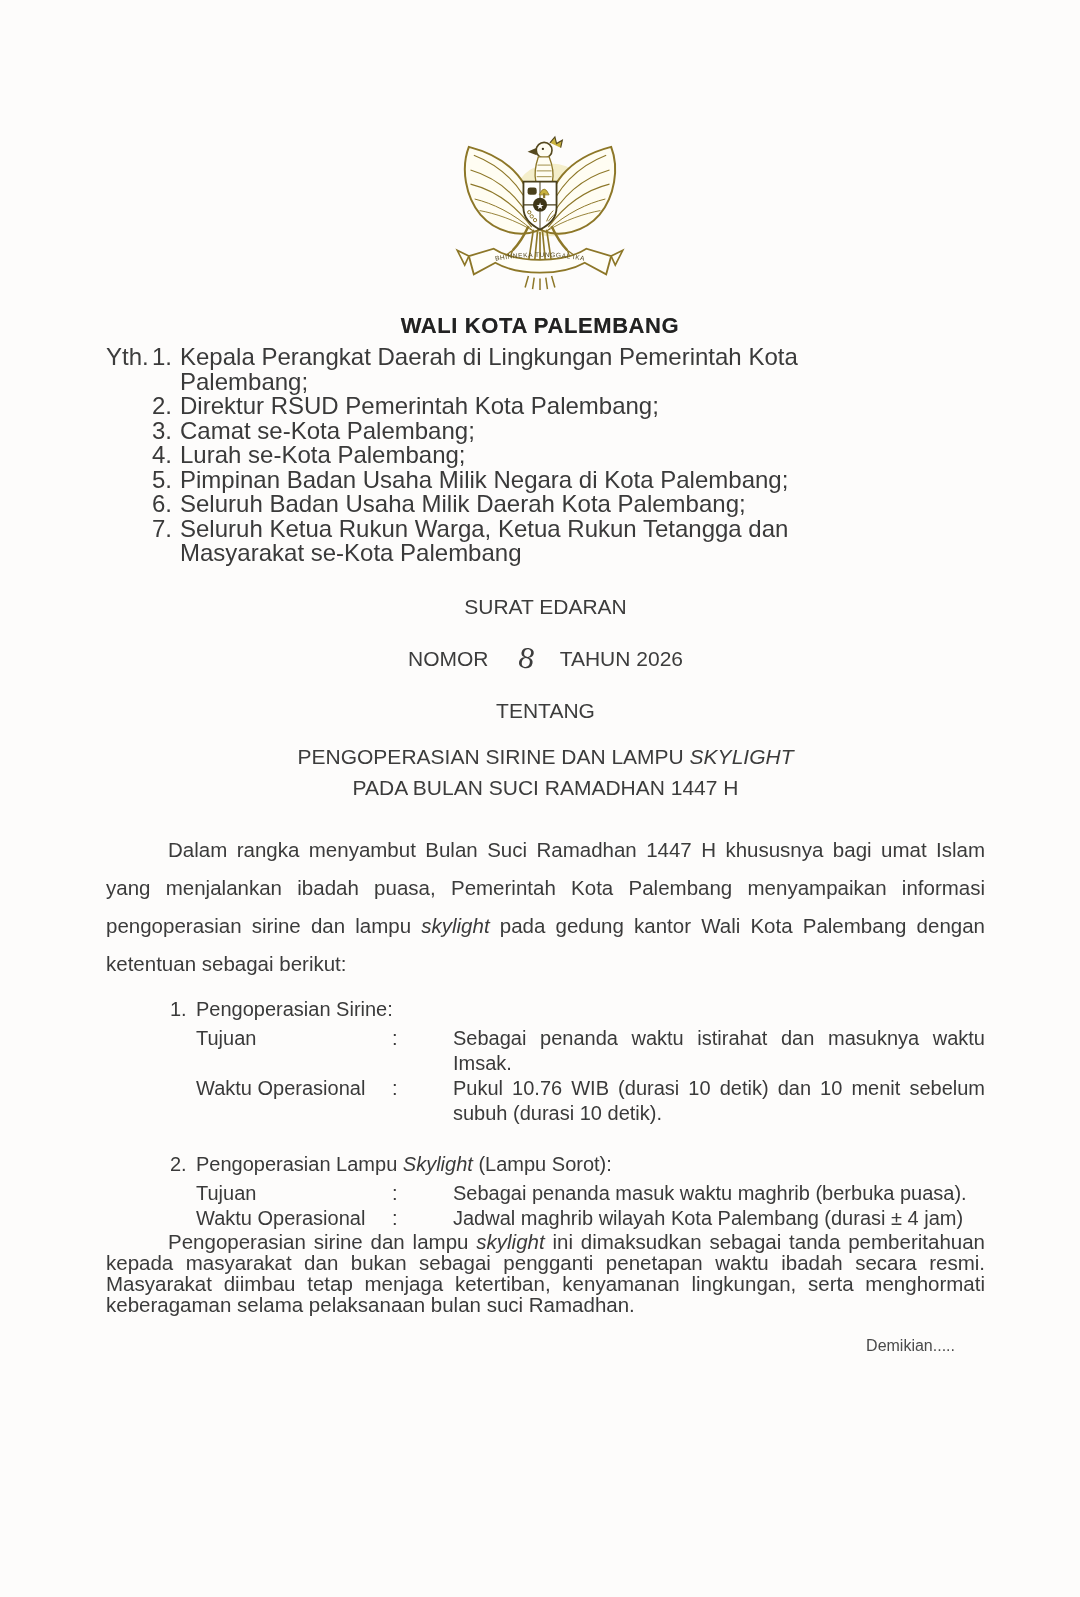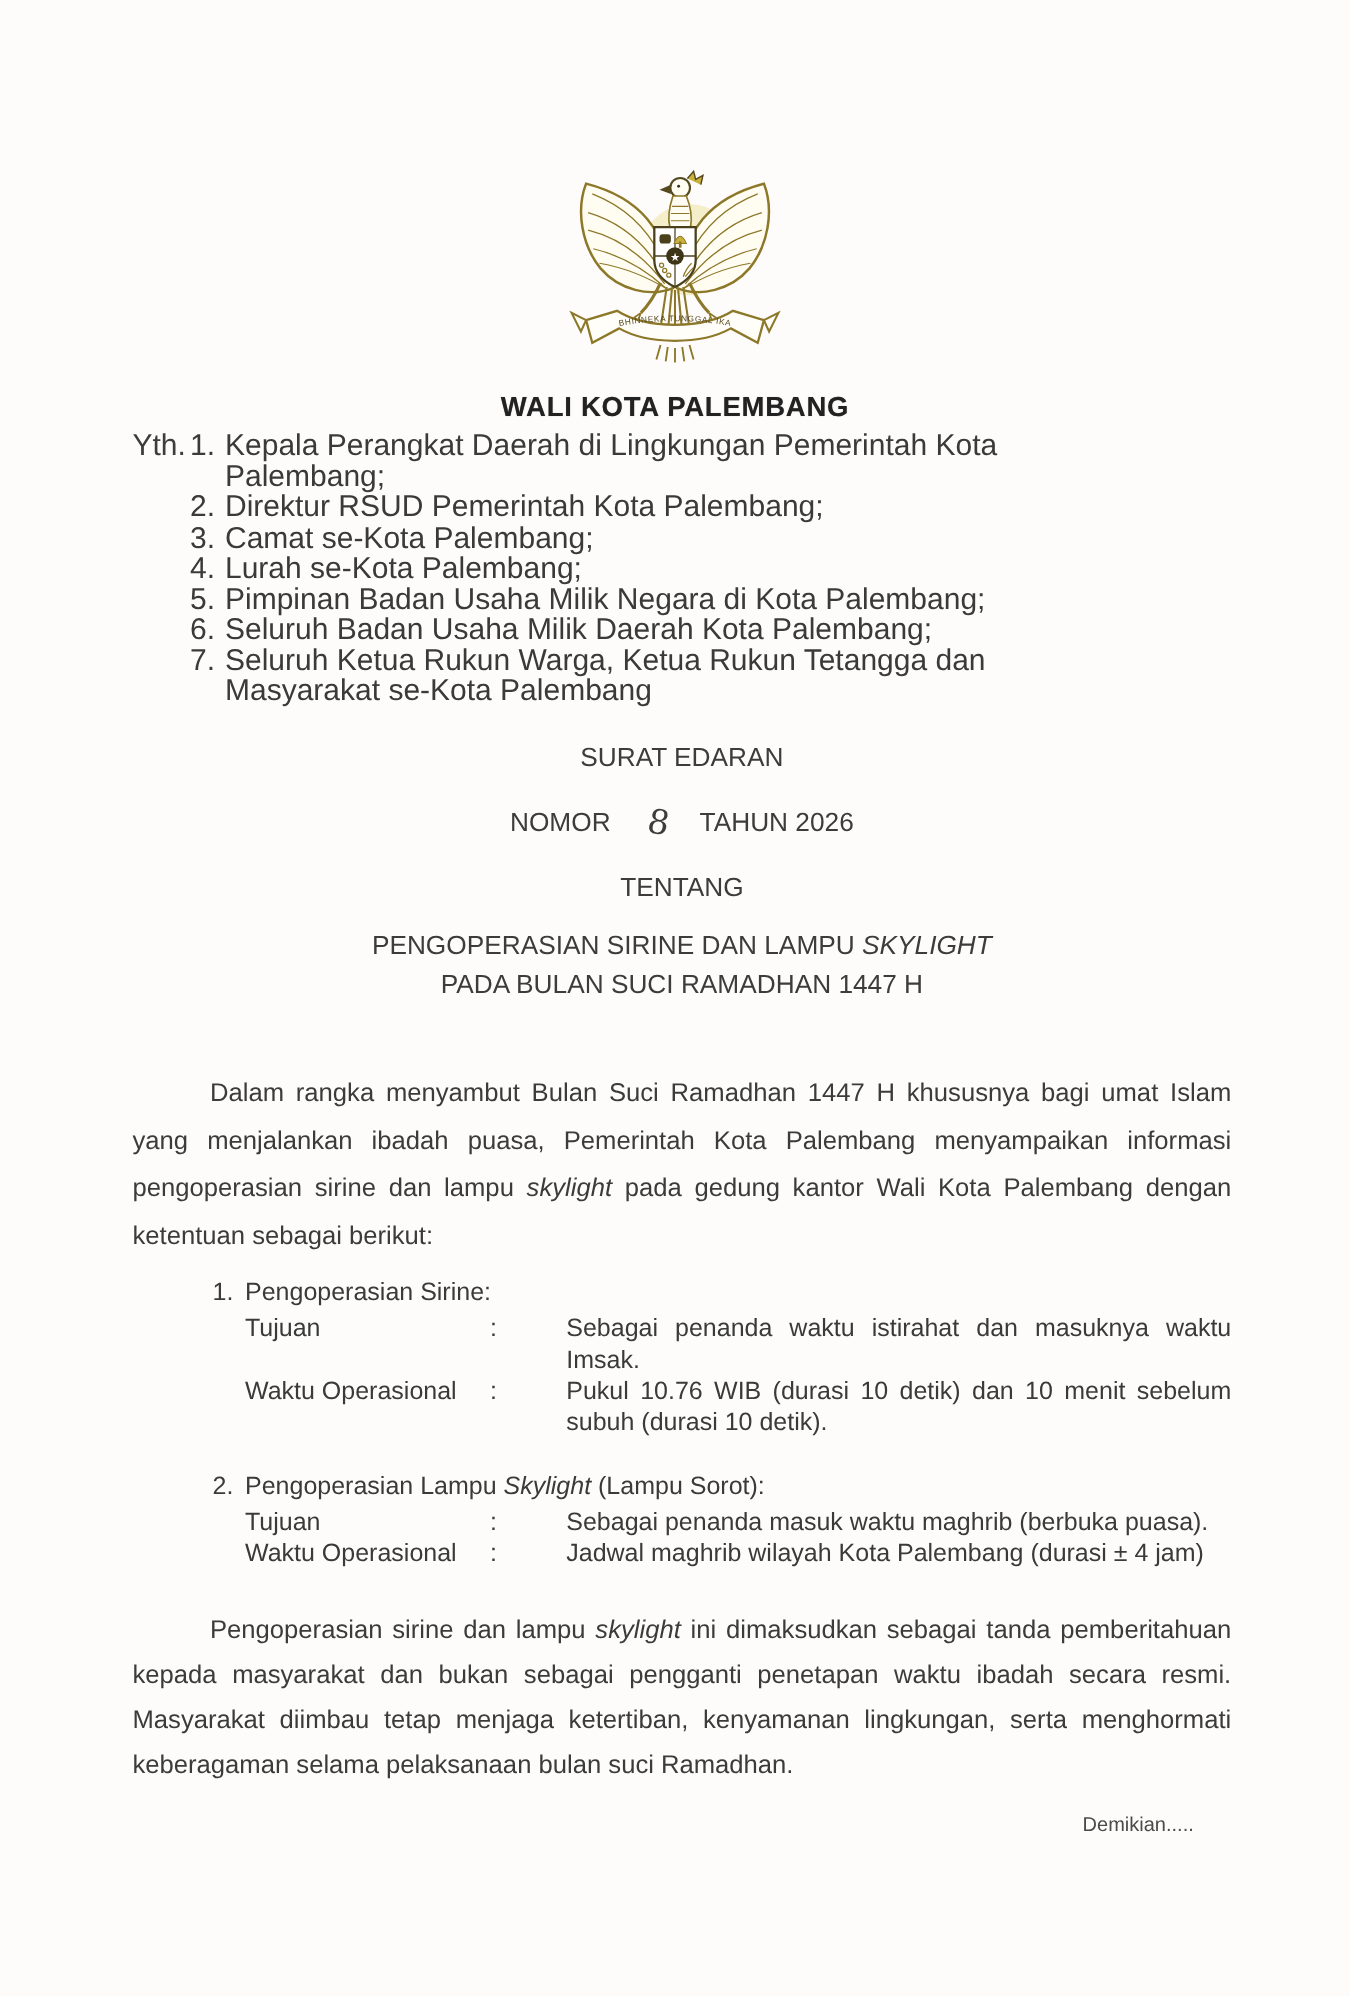--- a/index.html
+++ b/index.html
@@ -55,22 +55,22 @@
   }
 
   
   .para{
     margin:0;
     font-size:20.5px;line-height:38px;
     text-align:justify;
     color:#3b3b3b;
   }
   .para.indent{text-indent:62px;}
-  .opening{margin-top:53px;}
-  .closing{margin-top:30px;line-height:36px;}
+  .opening{margin-top:28px;}
+  .closing{line-height:21px;}
   .italic{font-style:italic;}
 
   
   .sections{margin-left:64px;}
   .section{font-size:20px;line-height:25px;}
   .section-1{margin-top:14px;}
   .section-2{margin-top:26px;}
   .sec-head{display:grid;grid-template-columns:26px 1fr;margin-bottom:4px;}
   .sec-rows{padding-left:26px;}
   .row{display:grid;grid-template-columns:196px 28px 1fr;}

